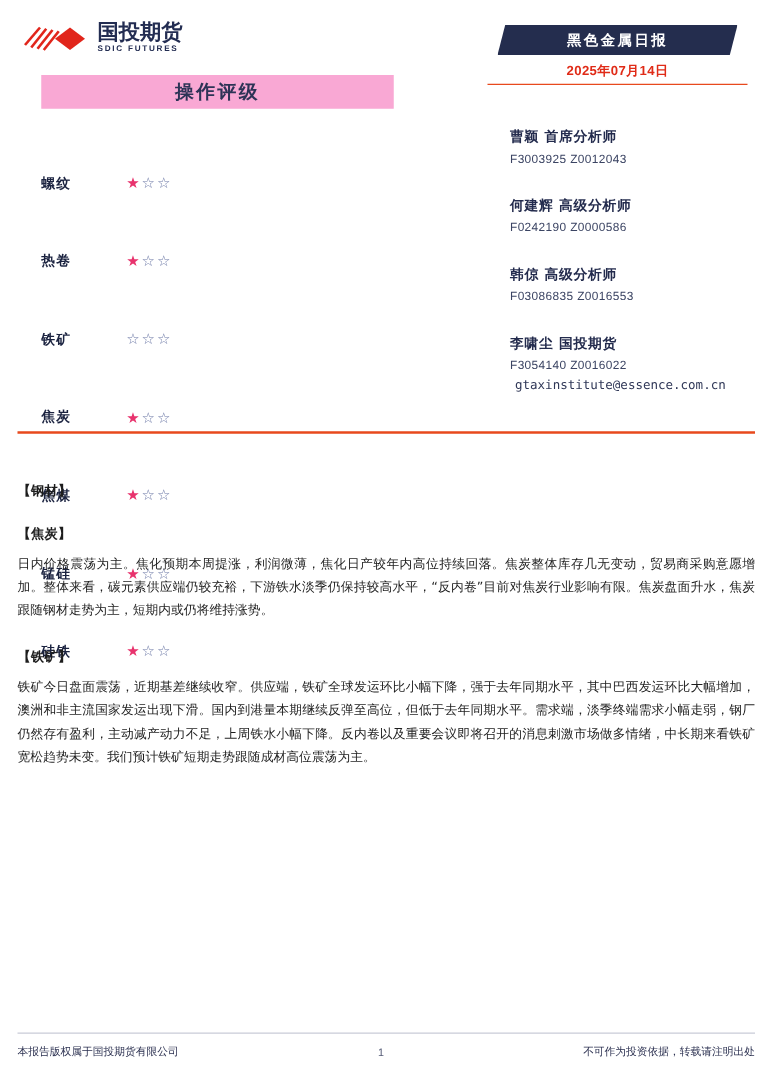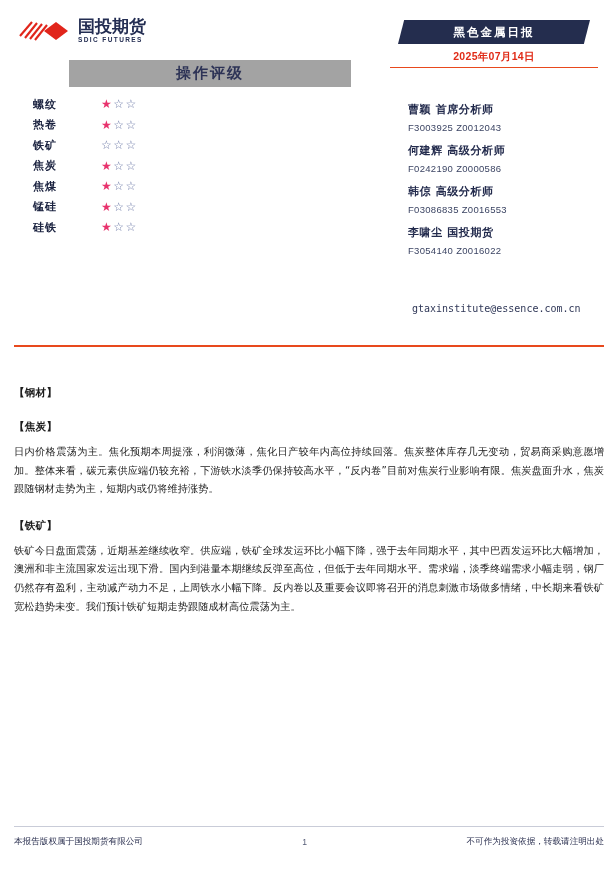--- a/index.html
+++ b/index.html
@@ -66,44 +66,44 @@
     margin-top: 2px;
   }
 
   
   .rating-band {
     position: absolute;
     left: 33px;
     top: 60px;
     width: 282px;
     height: 27px;
-    background: #a3a3a3;
+    background: #f9a8d4;
     display: flex;
     align-items: center;
     justify-content: center;
-    margin-left: 36px;
   }
   .rating-band-title {
     font-family: "DejaVu Serif", "Liberation Serif", serif;
     font-size: 15px;
     font-weight: bold;
     color: #2d3356;
     letter-spacing: 2px;
   }
 
   .rating-list {
     position: absolute;
     left: 33px;
     top: 94px;
     width: 282px;
   }
   .rating-row {
     display: flex;
     align-items: center;
     height: 20.5px;
+    margin-top: 42px;
   }
   .rating-name {
     width: 68px;
     font-family: "DejaVu Serif", "Liberation Serif", serif;
     font-size: 11px;
     font-weight: bold;
     color: #1b2340;
     letter-spacing: 1px;
   }
   .rating-stars {
@@ -168,21 +168,21 @@
     left: 408px;
     top: 86px;
     width: 200px;
   }
   .analyst-name {
     font-family: "DejaVu Serif", "Liberation Serif", serif;
     font-size: 11px;
     font-weight: bold;
     color: #232b4d;
     letter-spacing: 0.6px;
-    margin-top: 10px;
+    margin-top: 24px;
   }
   .analyst-name:first-child { margin-top: 16px; }
   .analyst-lic {
     font-family: "Liberation Sans", sans-serif;
     font-size: 9.5px;
     color: #3b4463;
     letter-spacing: 0.3px;
     margin-top: 5px;
   }
 

